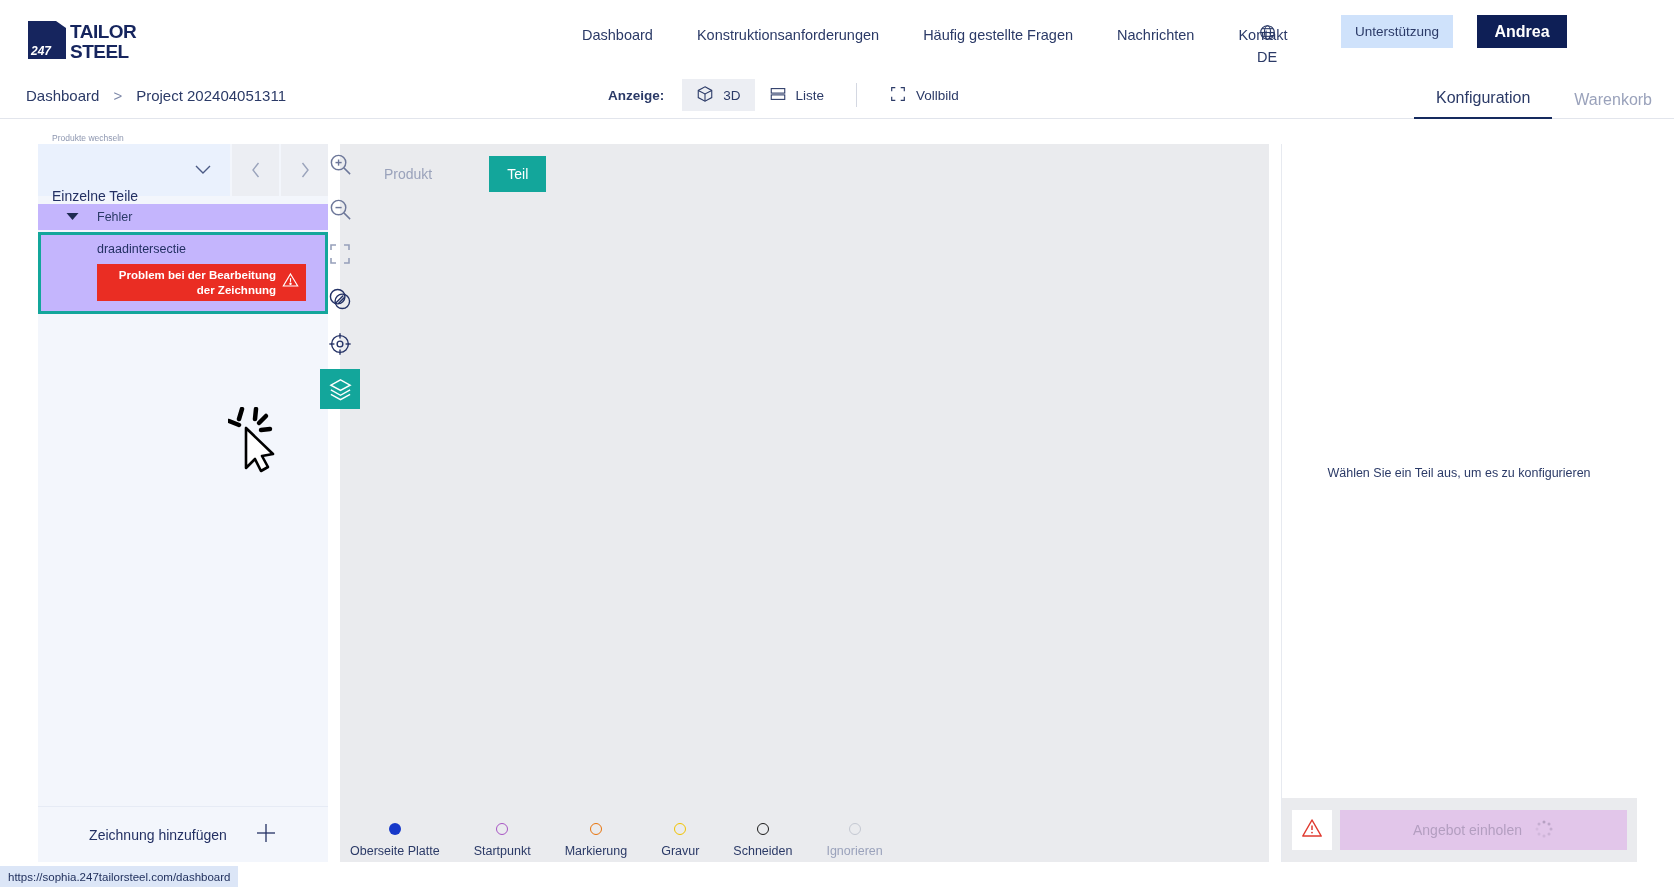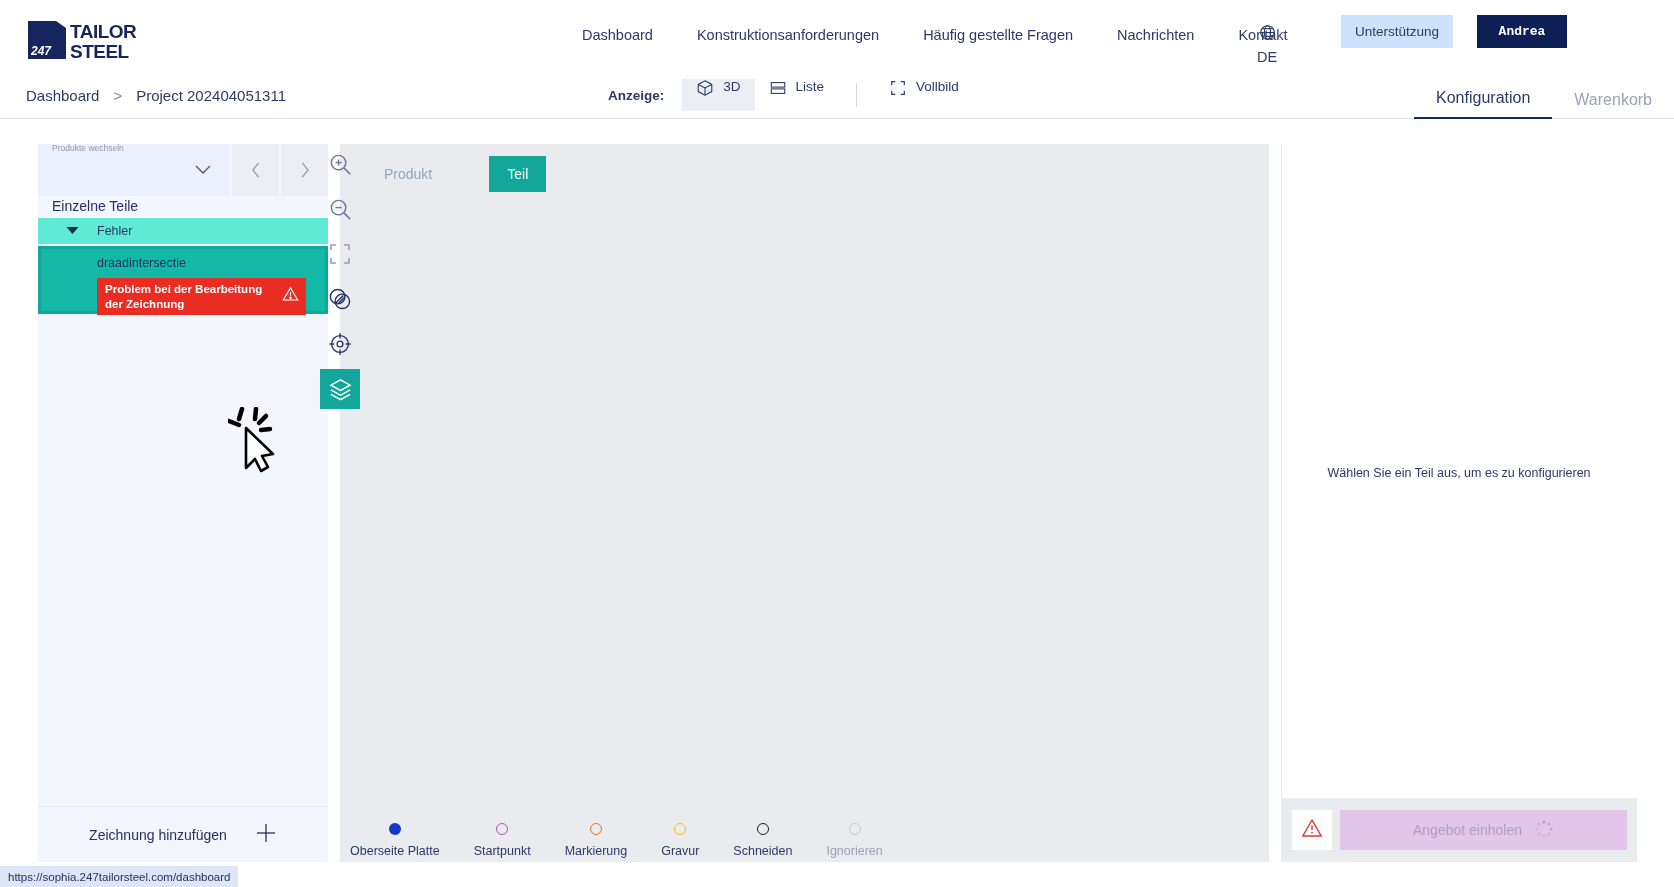--- a/index.html
+++ b/index.html
@@ -35,23 +35,23 @@
   }
   .globe { width: 17px; height: 17px; display:block; }
   .support-btn {
     position: absolute; left: 1341px; top: 15px; width: 112px; height: 33px;
     background: #cfe2fb; color: #2b3a67; font-size: 13.5px;
     display: flex; align-items: center; justify-content: center;
     border: none; cursor: pointer; font-family: "Liberation Sans", sans-serif;
   }
   .user-btn {
     position: absolute; left: 1477px; top: 15px; width: 90px; height: 33px;
-    background: #0e1f56; color: #ffffff; font-size: 13px; font-weight: bold;
+    background: #0e1f56; color: #ffffff; font-size: 16px; font-weight: bold;
     display: flex; align-items: center; justify-content: center;
-    border: none; cursor: pointer; font-family: Liberation Mono, monospace;
+    border: none; cursor: pointer; font-family: Liberation Sans, sans-serif;
   }
 
   
   .subbar {
     position: absolute; left: 0; top: 71px; width: 1674px; height: 48px;
     background: #ffffff; border-bottom: 1px solid #e2e5ec;
   }
   .crumbs {
     position: absolute; left: 26px; top: 0; height: 48px;
     display: flex; align-items: center; gap: 14px;
@@ -59,21 +59,21 @@
   }
   .crumbs .sep { color: #7c87a8; font-size: 15px; }
   .crumbs a { color: #2b3a67; text-decoration: none; }
 
   .viewctl {
     position: absolute; left: 608px; top: 0; height: 48px;
     display: flex; align-items: center; gap: 0;
   }
   .viewctl .lbl { font-size: 13.5px; color: #2b3a67; font-weight: bold; margin-right: 18px;}
   .vbtn {
-    display: flex; align-items: flex-start; gap: 9px; height: 32px;
+    display: flex; align-items: center; gap: 9px; height: 32px;
     padding: 0 14px; font-size: 13.5px; color: #2b3a67; cursor: pointer;
     background: transparent; border: none; font-family: "Liberation Sans", sans-serif;
   }
   .vbtn.active { background: #eceef3; }
   .vdiv { width: 1px; height: 24px; background: #d4d8e2; margin: 0 18px; }
 
   .rtabs {
     position: absolute; right: 0; top: 0; height: 48px;
     display: flex; align-items: flex-end;
   }
@@ -90,39 +90,39 @@
   }
 
   
   .sidebar {
     position: absolute; left: 38px; top: 25px; width: 290px; height: 718px;
     background: #f3f6fc; display: flex; flex-direction: column;
   }
   .sb-top { display: flex; height: 52px; margin: 0; }
   .prod-select {
     flex: 1; background: #eaf1fd; position: relative; cursor: pointer;
-    display: flex; flex-direction: column; padding-left: 14px; gap: 44px;
+    display: flex; flex-direction: column; justify-content: center; padding-left: 14px; gap: 44px;
   }
   .prod-select .cap { font-size: 8.5px; color: #8e97b0; line-height: 1.1; }
   .prod-select .val { font-size: 14px; color: #233063; line-height: 1.35; }
   .chev { position: absolute; right: 18px; top: 18px; }
   .navbtn {
     width: 47px; background: #eceef3; display: flex; align-items: center;
     justify-content: center; cursor: pointer; margin-left: 2px;
   }
 
   .sect-header {
-    margin-top: 22px; height: 26px; background: #5eead4;
+    margin-top: 8px; height: 26px; background: #c4b5fd;
     display: flex; align-items: center; gap: 18px; padding-left: 28px;
     font-size: 12.5px; color: #2b3a67; cursor: pointer;
   }
 
   .errbox {
     position: relative; margin-top: 2px; border: 3px solid #13a69b;
-    background: #14b8a6; height: 68px;
+    background: #c4b5fd; height: 82px; text-align: right;
   }
   .err-title {
     position: absolute; left: 56px; top: 7px; font-size: 12.5px; color: #233063;
   }
   .err-dash {
     position: absolute; left: 56px; top: 22px; font-size: 12.5px; color: #233063;
   }
   .err-toast {
     position: absolute; left: 56px; top: 29px; width: 209px; min-height: 33px;
     background: #ea2d23; color: #ffffff; font-size: 11.5px; font-weight: bold;

